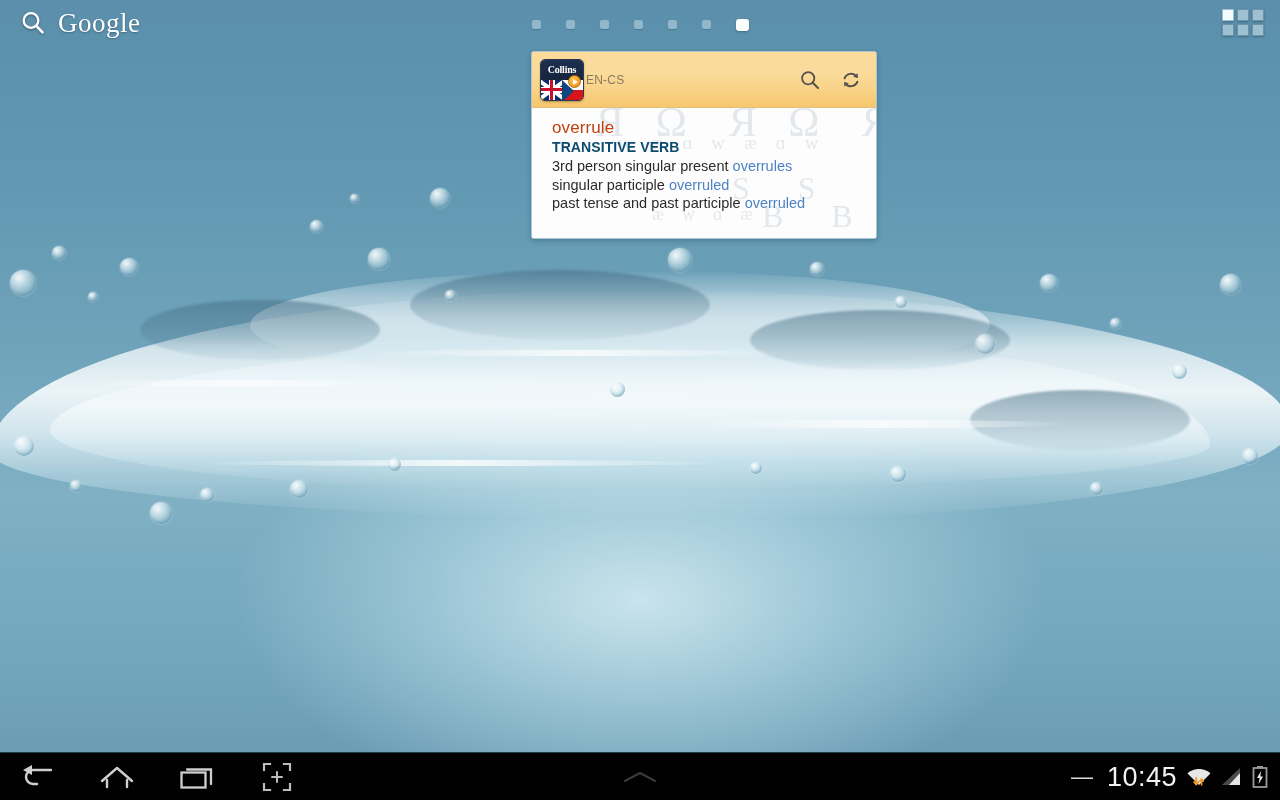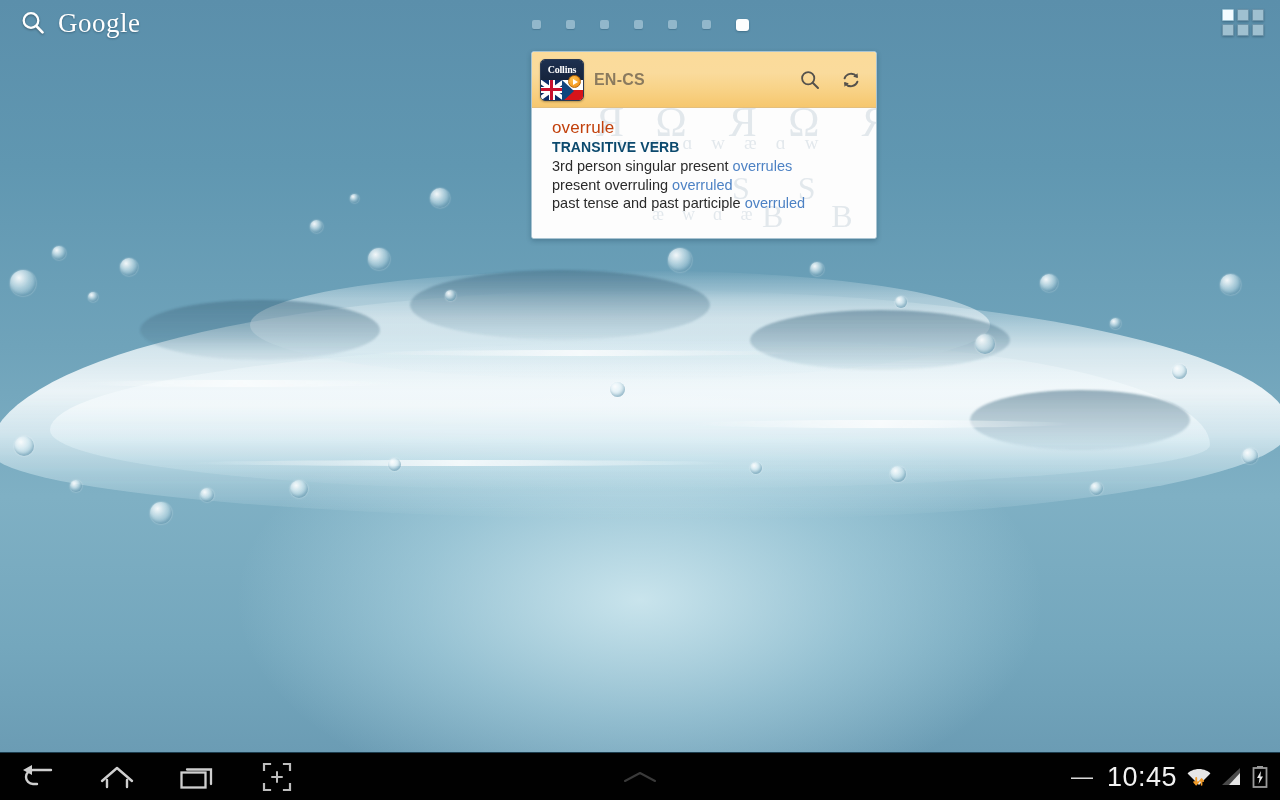--- a/index.html
+++ b/index.html
@@ -203,25 +203,24 @@
     z-index: 5;
   }
   #collins-icon .badge::after {
     content: ""; position: absolute; left: 4px; top: 3.5px;
     width: 0; height: 0;
     border-top: 3px solid transparent;
     border-bottom: 3px solid transparent;
     border-left: 5px solid #fff;
   }
   #collins-lang {
-    margin-left: 10px;
+    margin-left: 2px;
     color: #8a7a5e;
-    font-size: 16px;
+    font-size: 12px;
     letter-spacing: .2px;
-    font-weight: bold;
   }
   #collins-actions {
     margin-left: auto;
     display: flex; align-items: center; gap: 19px;
   }
   .hicon { cursor: pointer; display: block; }
 
   #collins-body {
     position: relative;
     height: 167px;
@@ -424,21 +423,21 @@
 
       <div class="content">
         <div id="headword">overrule</div>
         <div id="pos">TRANSITIVE VERB</div>
 
         <div class="inflect">
           <span>3rd person singular present</span>
           <b>overrules</b>
         </div>
         <div class="inflect">
-          <span>present overruling</span>
+          <span>singular participle</span>
           <b>overruled</b>
         </div>
         <div class="inflect">
           <span>past tense and past participle</span>
           <b>overruled</b>
         </div>
       </div>
     </div>
   </div>
 

